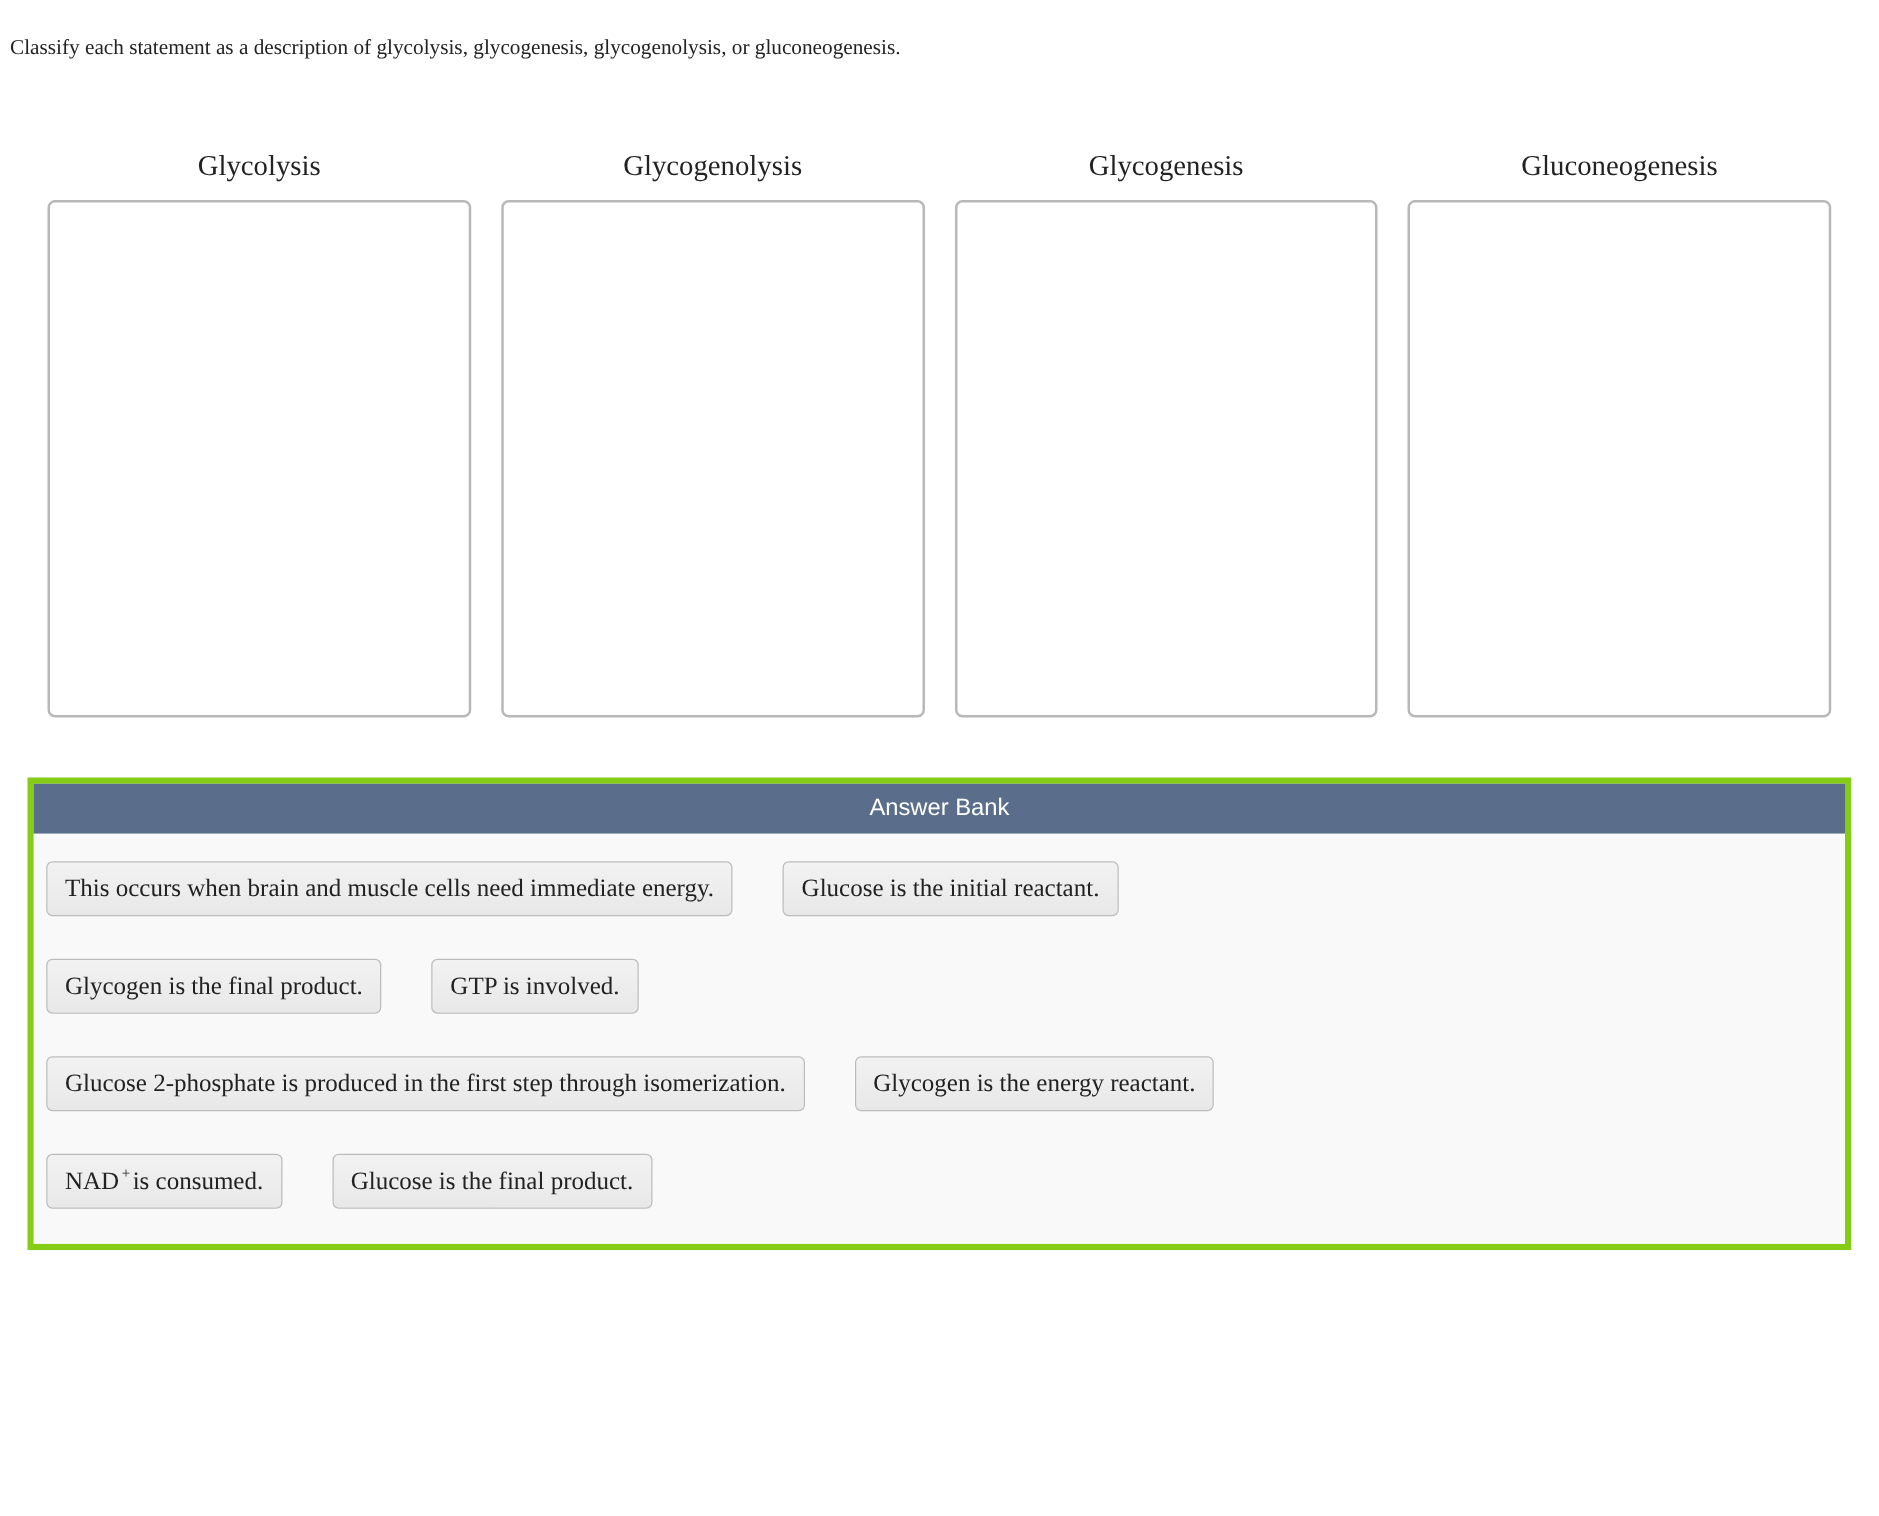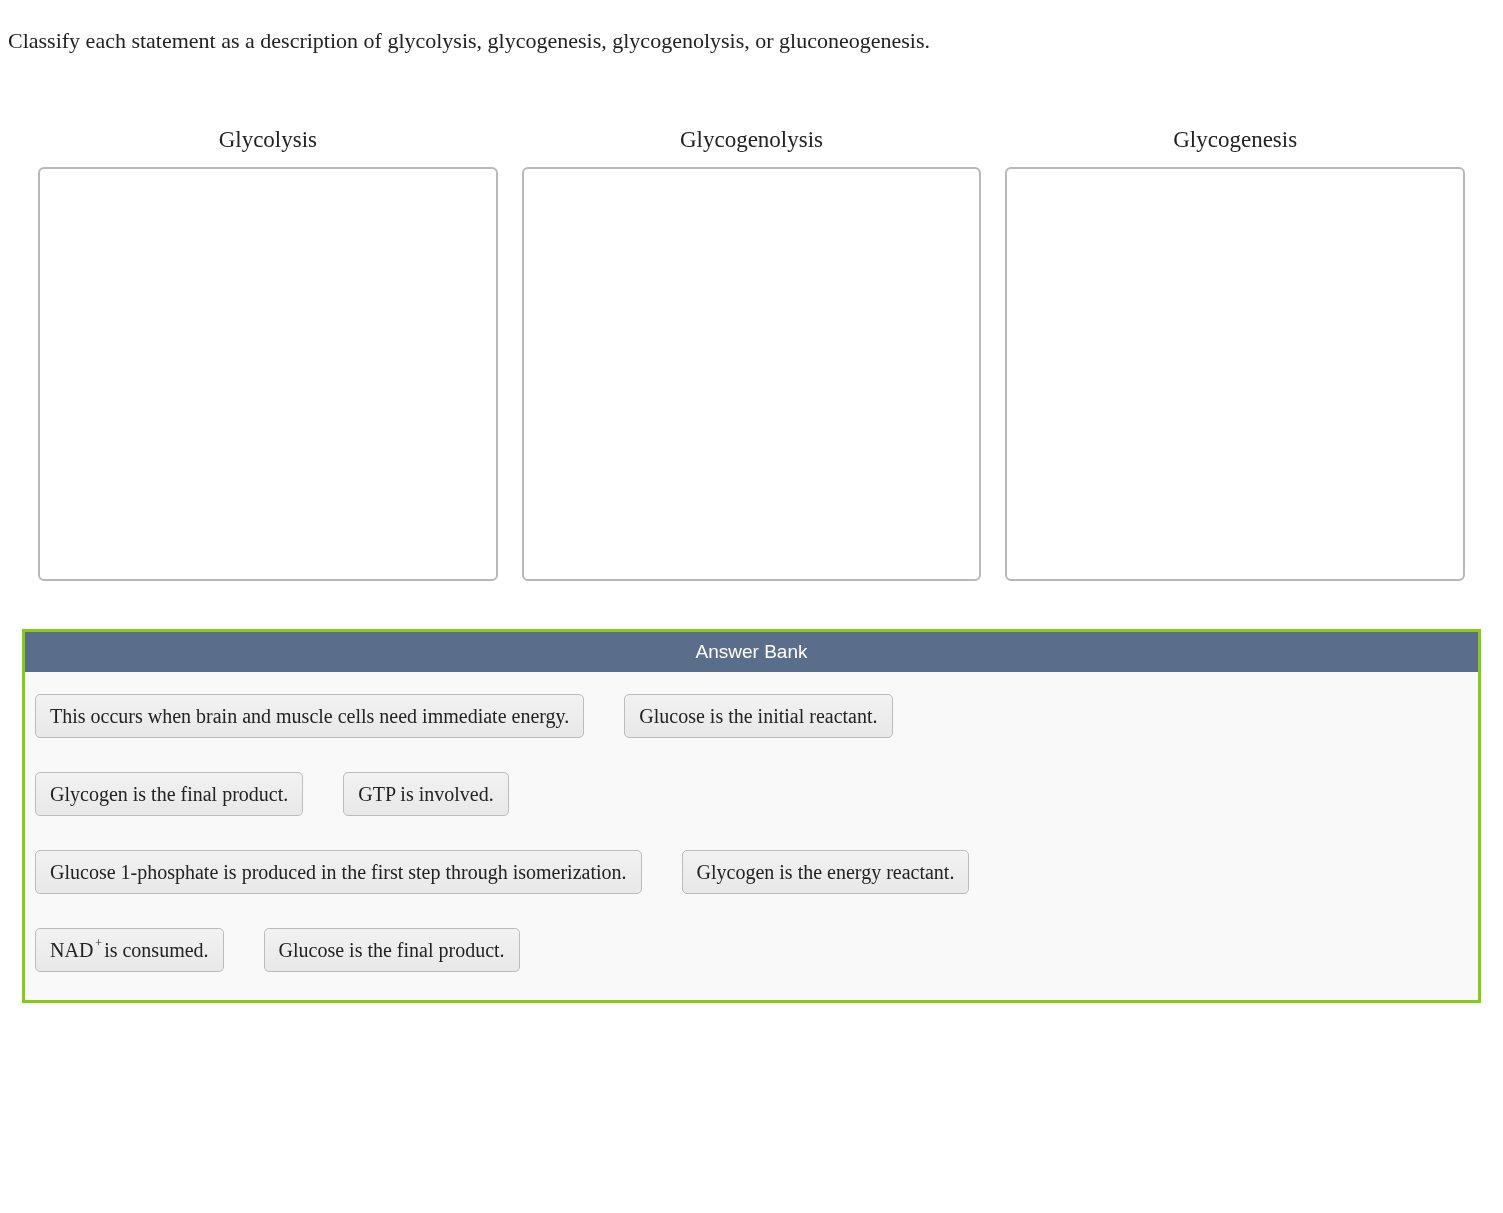--- a/index.html
+++ b/index.html
@@ -7,21 +7,21 @@
     margin: 0;
     padding: 0;
     font-family: Georgia, 'Times New Roman', serif;
     font-size: 22px;
     color: #222;
     background: #fff;
     width: 1503px;
   }
   .prompt-text {
     padding: 26px 8px 10px 8px;
-    font-size: 22px;
+    font-size: 17px;
     line-height: 1.4;
   }
   .categories-row {
     display: flex;
     gap: 24px;
     padding: 60px 38px 24px 38px;
     justify-content: space-between;
   }
   .category {
     flex: 1;
@@ -35,21 +35,21 @@
   }
   .drop-box {
     width: 100%;
     height: 414px;
     border: 2px solid #b8b8b8;
     border-radius: 6px;
     background: #fff;
   }
   .answer-bank-wrap {
     margin: 24px 22px 20px 22px;
-    border: 3px solid #84cc16;
+    border: 5px solid #84cc16;
   }
   .bank-header {
     background: #5a6e8c;
     color: #fff;
     text-align: center;
     font-size: 19px;
     padding: 9px 0;
     font-family: Arial, sans-serif;
   }
   .bank-body {
@@ -94,20 +94,24 @@
     <div class="drop-box"></div>
   </div>
   <div class="category">
     <div class="category-label">Glycogenolysis</div>
     <div class="drop-box"></div>
   </div>
   <div class="category">
     <div class="category-label">Glycogenesis</div>
     <div class="drop-box"></div>
   </div>
+  <div class="category">
+    <div class="category-label">Gluconeogenesis</div>
+    <div class="drop-box"></div>
+  </div>
 </div>
 
 <div class="answer-bank-wrap">
   <div class="bank-header">Answer Bank</div>
   <div class="bank-body">
 
     <div class="bank-row">
       <div class="chip">
         <span>This occurs when brain and muscle cells need immediate energy.</span>
       </div>
@@ -120,21 +124,21 @@
       <div class="chip">
         <span>Glycogen is the final product.</span>
       </div>
       <div class="chip">
         <span>GTP is involved.</span>
       </div>
     </div>
 
     <div class="bank-row">
       <div class="chip">
-        <span>Glucose 1-phosphate is produced in the first step through isomerization.</span>
+        <span>Glucose 2-phosphate is produced in the first step through isomerization.</span>
       </div>
       <div class="chip">
         <span>Glycogen is the energy reactant.</span>
       </div>
     </div>
 
     <div class="bank-row">
       <div class="chip">
         <span>NAD</span>
           <sup>+</sup>

